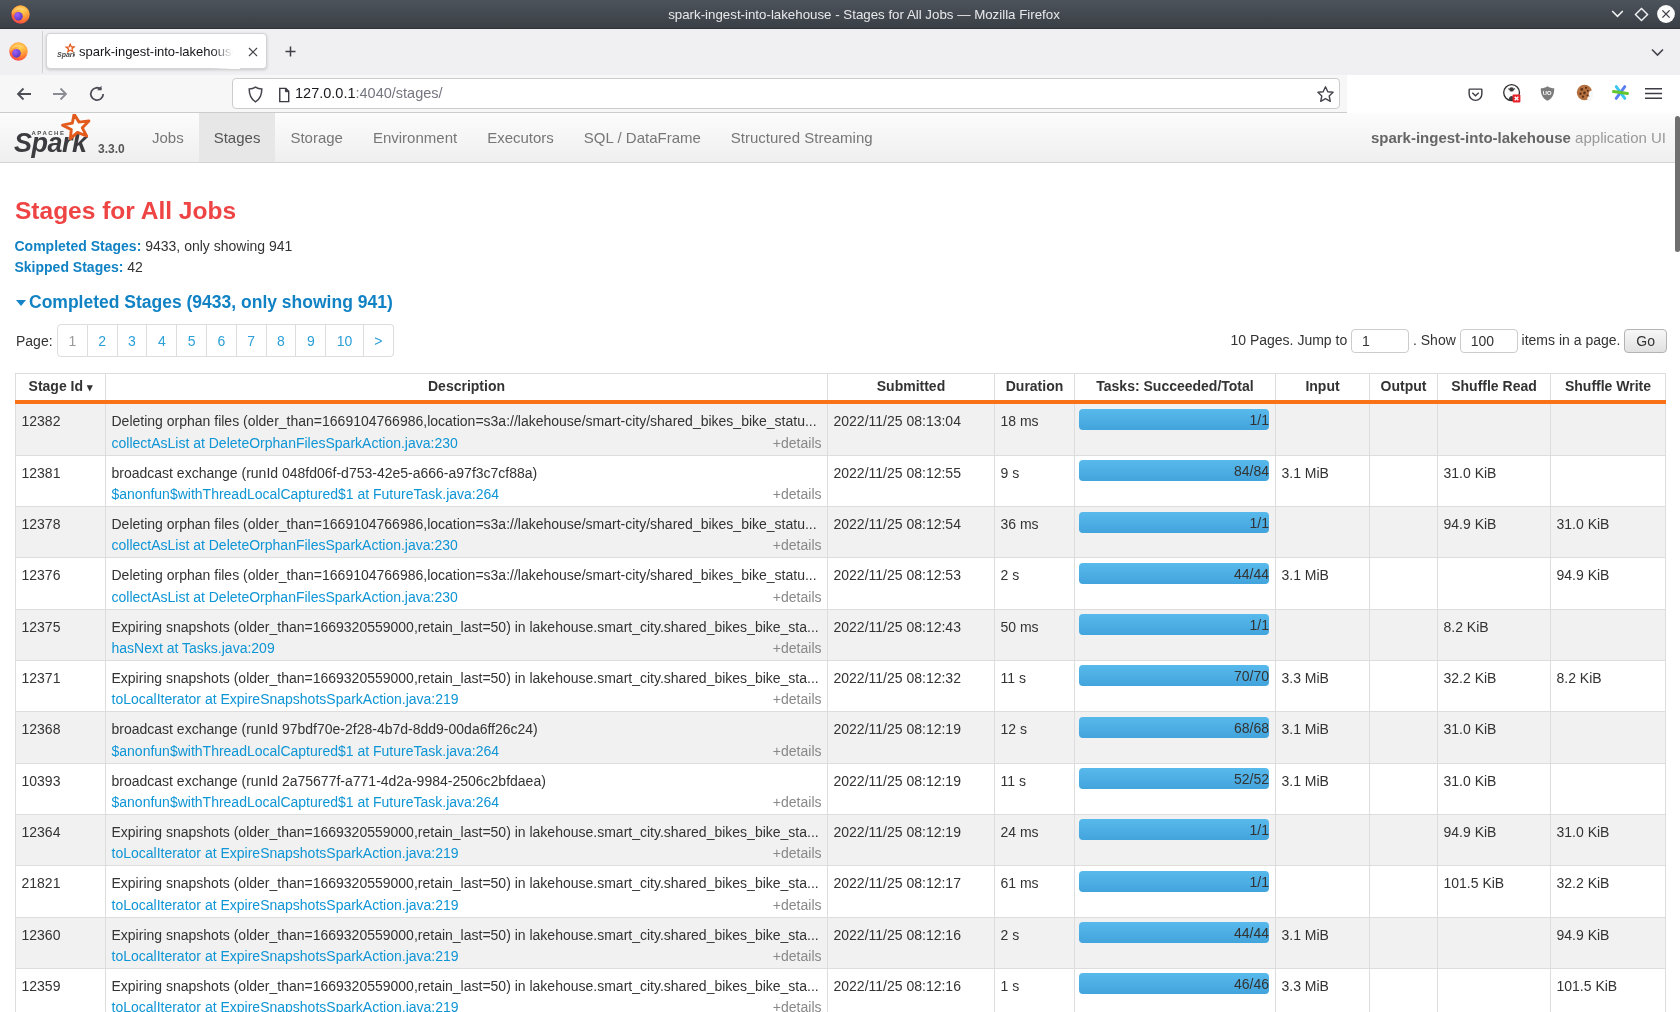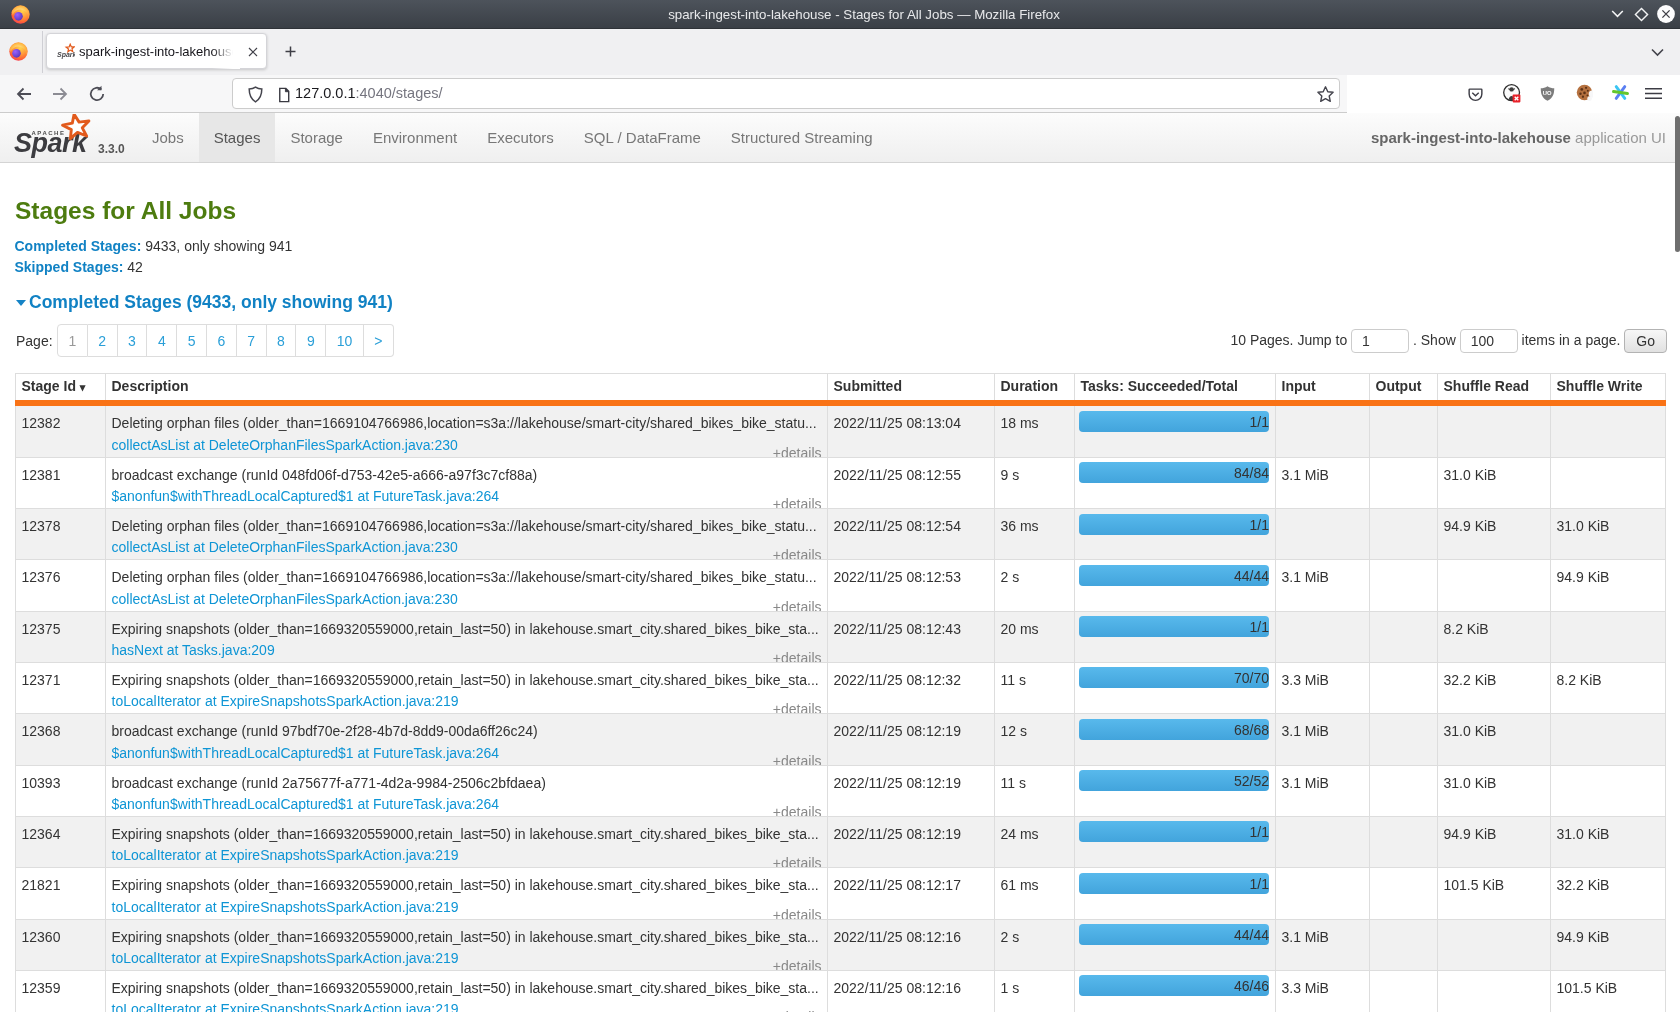--- a/index.html
+++ b/index.html
@@ -14,44 +14,44 @@
 #toolbar { position:absolute; left:0; top:75px; width:1347px; height:38px; background:#f7f7f8; border-bottom:1px solid #ccc; }
 #urlbar { position:absolute; left:232px; top:3px; width:1108px; height:31px; background:#fff; border:1px solid #ccc; border-radius:4px; }
 #urltext { position:absolute; left:62px; top:0; height:29px; line-height:29px; font-size:14.5px; color:#1a1a1e; }
 #urltext .dim { color:#75757f; }
 #navbar { position:absolute; left:0; top:113px; width:1680px; height:50px; background:linear-gradient(#fcfcfc,#efefef); border-bottom:1px solid #d4d4d4; }
 #navlinks { position:absolute; left:137px; top:0; height:49px; }
 #navlinks span { display:inline-block; height:49px; line-height:49px; padding:0 15px; font-size:15px; color:#777; vertical-align:top; }
 #navlinks span.active { background:#e7e7e7; color:#555; }
 #apptitle { position:absolute; right:14px; top:0; height:49px; line-height:49px; font-size:15px; color:#999; }
 #apptitle b { color:#666; }
-h1.pagetitle { position:absolute; left:15px; top:193px; font-size:24.5px; font-weight:bold; color:#4d7c0f; line-height:36px; }
+h1.pagetitle { position:absolute; left:15px; top:193px; font-size:24.5px; font-weight:bold; color:#ef4444; line-height:36px; }
 .lsline { position:absolute; left:14.5px; font-size:14px; color:#333; line-height:21px; }
 .lsline b { color:#1182c4; }
 #collhdr { position:absolute; left:16px; top:289px; font-size:17.5px; font-weight:bold; color:#1182c4; line-height:26px; }
 #collhdr .arr { display:inline-block; width:0; height:0; border-left:5.5px solid transparent; border-right:5.5px solid transparent; border-top:6.5px solid #1583c6; margin-right:3px; vertical-align:2px; }
 #pagerow { position:absolute; left:0; top:324px; width:1680px; height:34px; font-size:14px; color:#333; }
 #pagelabel { position:absolute; left:16px; top:0; line-height:34px; }
 #pager { position:absolute; left:57px; top:0; height:33px; }
 #pager a { display:block; float:left; height:33px; line-height:32px; padding:0 10.5px; border:1px solid #ddd; border-left:none; color:#2a9fd8; font-size:14px; text-decoration:none; background:#fff; box-sizing:border-box; }
 #pager a:first-child { border-left:1px solid #ddd; border-radius:4px 0 0 4px; }
 #pager a:last-child { border-radius:0 4px 4px 0; }
 #jumpform { position:absolute; right:13px; top:0; height:34px; line-height:33px; white-space:nowrap; }
 #jumpform .inp { display:inline-block; height:24px; width:58px; border:1px solid #ccc; border-radius:4px; background:#fff; vertical-align:top; margin-top:5px; line-height:22px; padding-left:10px; box-sizing:border-box; }
 #gobtn { display:inline-block; height:24px; line-height:22px; padding:0 11px; border:1px solid #b3b3b3; border-radius:4px; background:linear-gradient(#f7f7f7,#e1e1e1); color:#333; vertical-align:top; margin-top:5px; box-sizing:border-box; }
 #stagetable { position:absolute; left:15px; top:373px; border-collapse:collapse; table-layout:fixed; width:1650px; font-size:14px; color:#333; }
 #stagetable th, #stagetable td { border:1px solid #ddd; vertical-align:top; line-height:21.4px; overflow:hidden; }
-#stagetable th { padding:2px 5.5px; border-bottom:6px solid #f97316; font-weight:bold; text-align:left; white-space:nowrap; }
+#stagetable th { padding:2px 5.5px; border-bottom:4px solid #f97316; font-weight:bold; text-align:center; white-space:nowrap; }
 #stagetable td { padding:7px 5.5px 0.5px; white-space:nowrap; }
 #stagetable tr.odd td { background:#f1f1f1; }
 #stagetable a { color:#0e95d5; text-decoration:none; }
 #stagetable td.ct { padding-left:4px; padding-right:6px; }
 .sortarr { font-size:11px; }
 .d2 { position:relative; }
-.d2 .det { position:absolute; right:0; top:8px; color:#888; }
+.d2 .det { position:absolute; right:0; top:0; color:#888; }
 .cellbar { position:relative; width:100%; height:21px; margin-top:-2.5px; border-radius:4px; background:linear-gradient(#58b9ec,#42a4dc); text-align:right; line-height:23px; font-size:14px; color:#333; }
 #scrollthumb { position:absolute; left:1675px; top:116px; width:5px; height:136px; background:#6f6f6f; border-radius:3px; }
 .icon { position:absolute; }
 </style>
 </head>
 <body>
 <div id="titlebar">
   <svg class="icon" style="left:10px;top:4px" width="21" height="21" viewBox="0 0 24 24">
     <defs>
       <radialGradient id="fxa" cx="0.6" cy="0.3" r="0.75">
@@ -294,21 +294,21 @@
         <td></td>
         <td>94.9 KiB</td>
       </tr>
 <tr class="odd">
         <td>12375</td>
         <td>
           <div class="d1">Expiring snapshots (older_than=1669320559000,retain_last=50) in lakehouse.smart_city.shared_bikes_bike_sta...</div>
           <div class="d2"><a>hasNext at Tasks.java:209</a><span class="det">+details</span></div>
         </td>
         <td>2022/11/25 08:12:43</td>
-        <td>20 ms</td>
+        <td>50 ms</td>
         <td class="ct">
           <div class="cellbar">1/1</div>
         </td>
         <td></td>
         <td></td>
         <td>8.2 KiB</td>
         <td></td>
       </tr>
 <tr>
         <td>12371</td>

